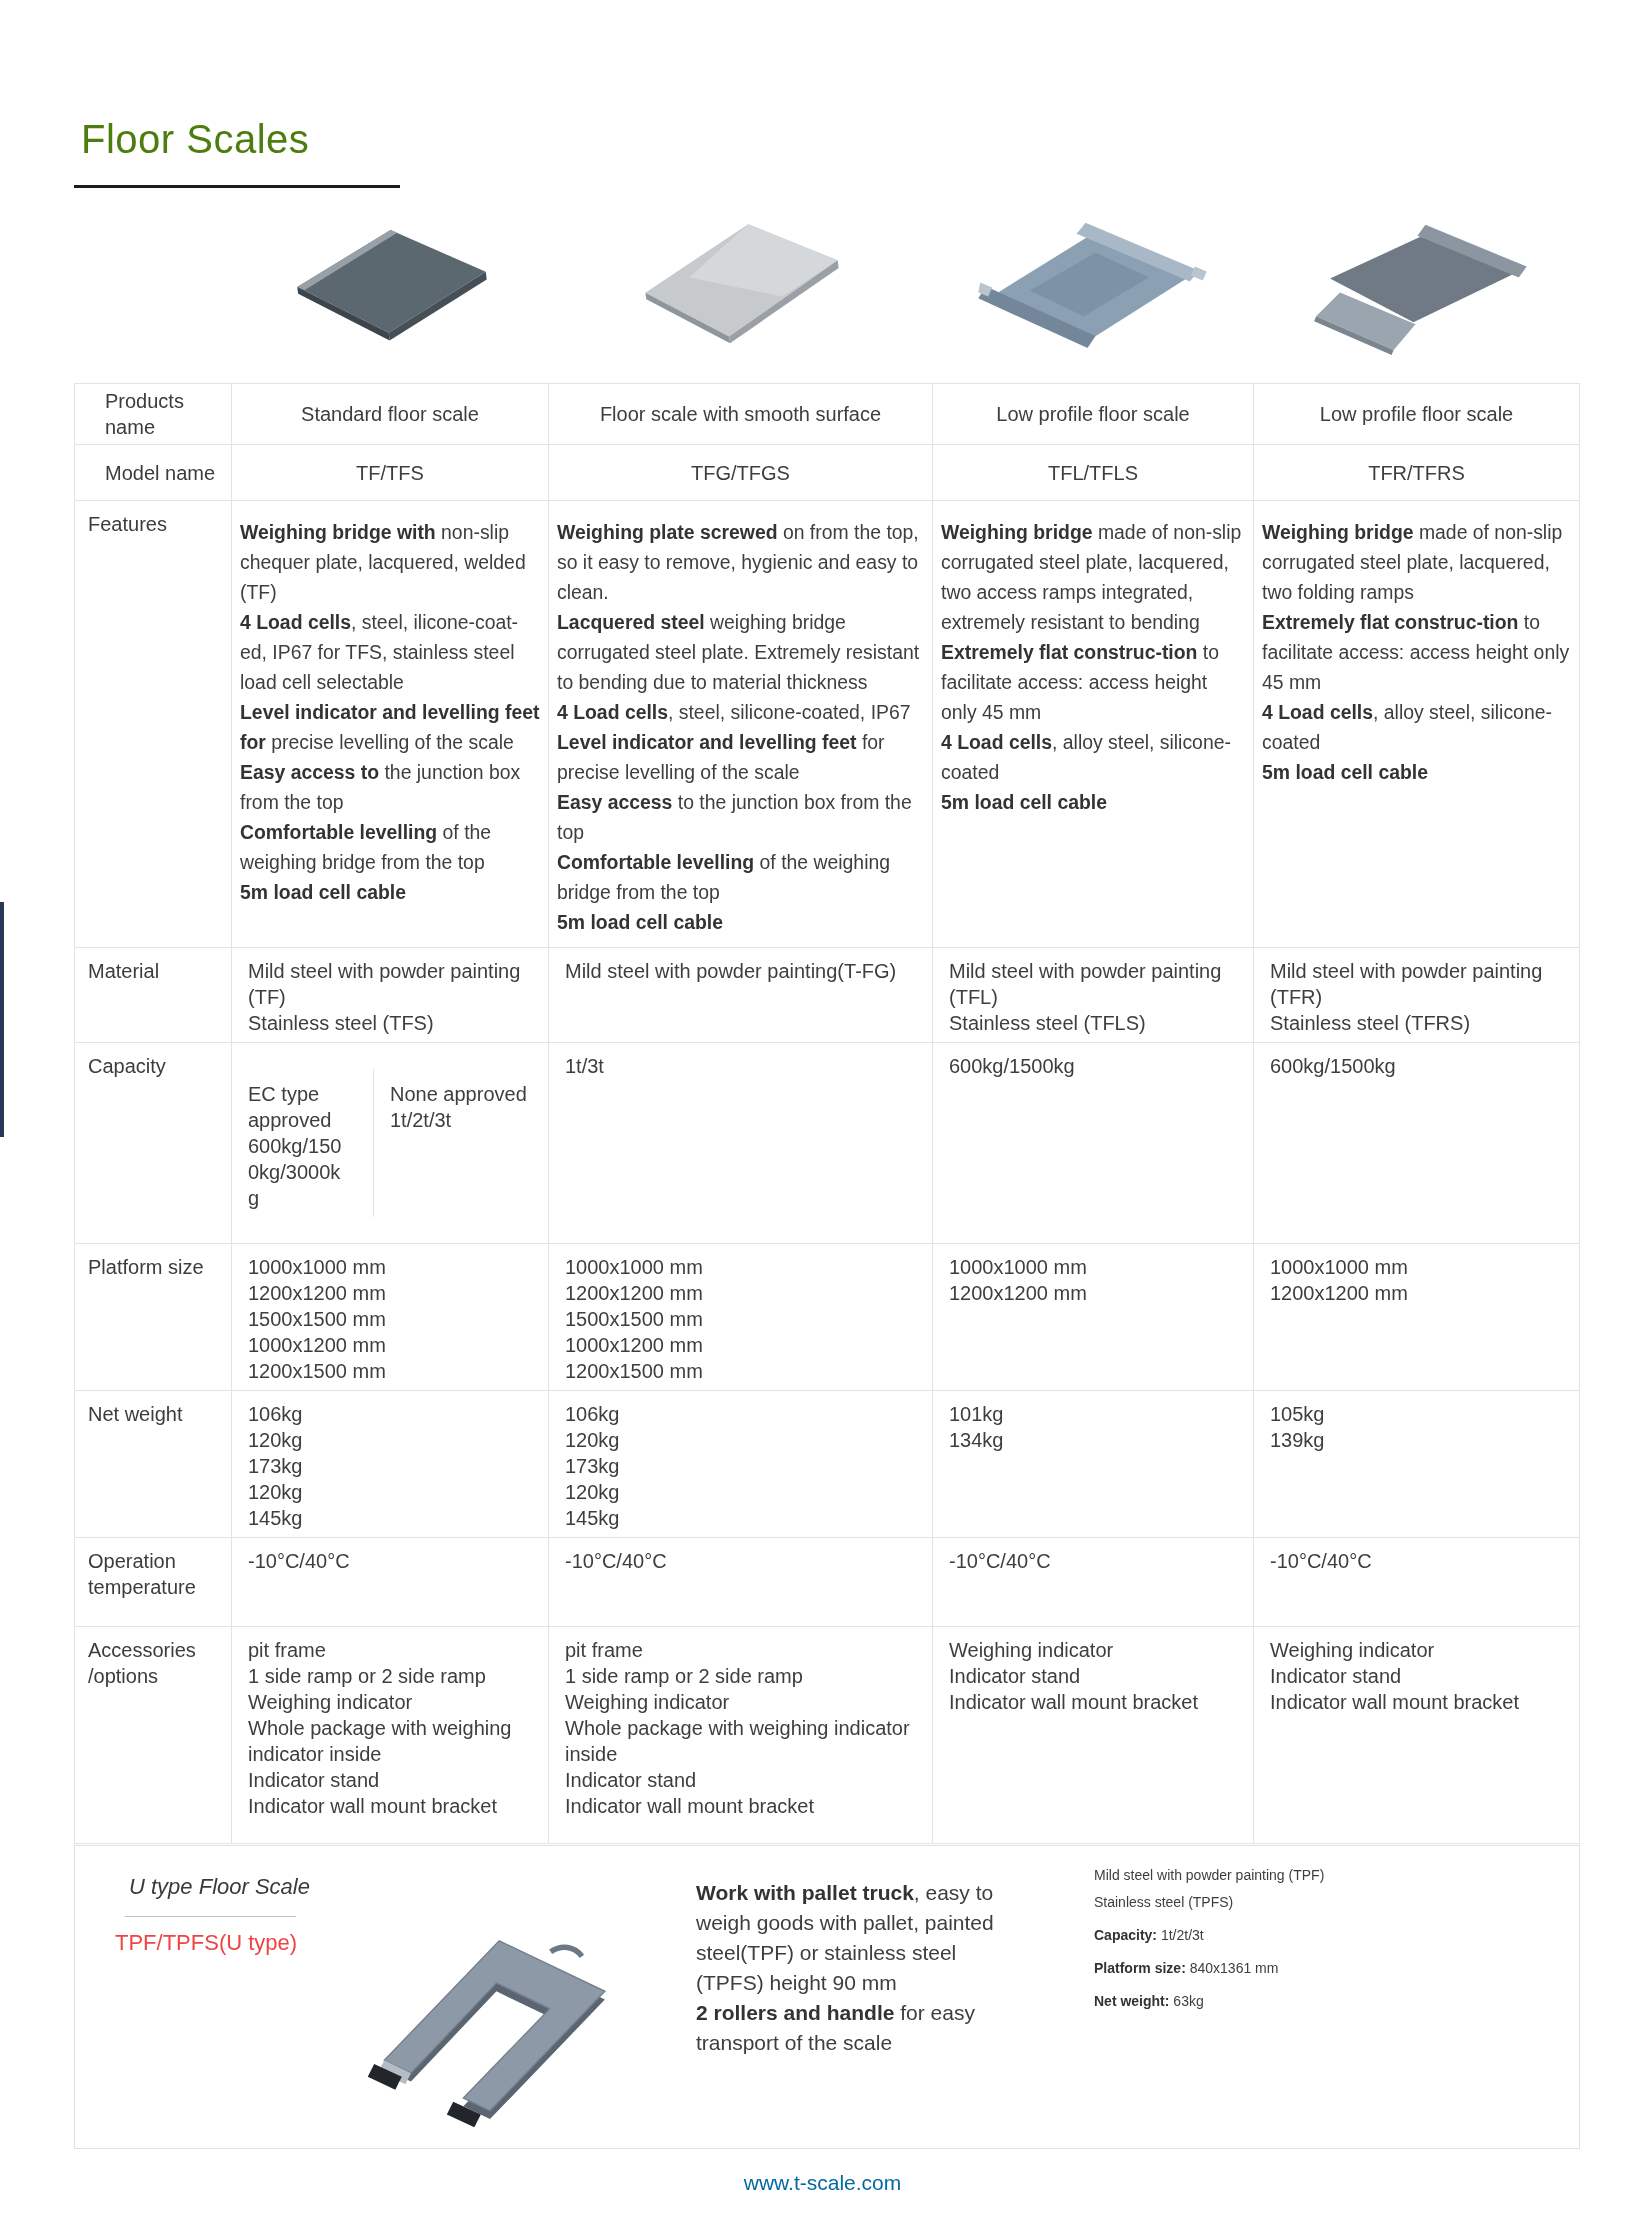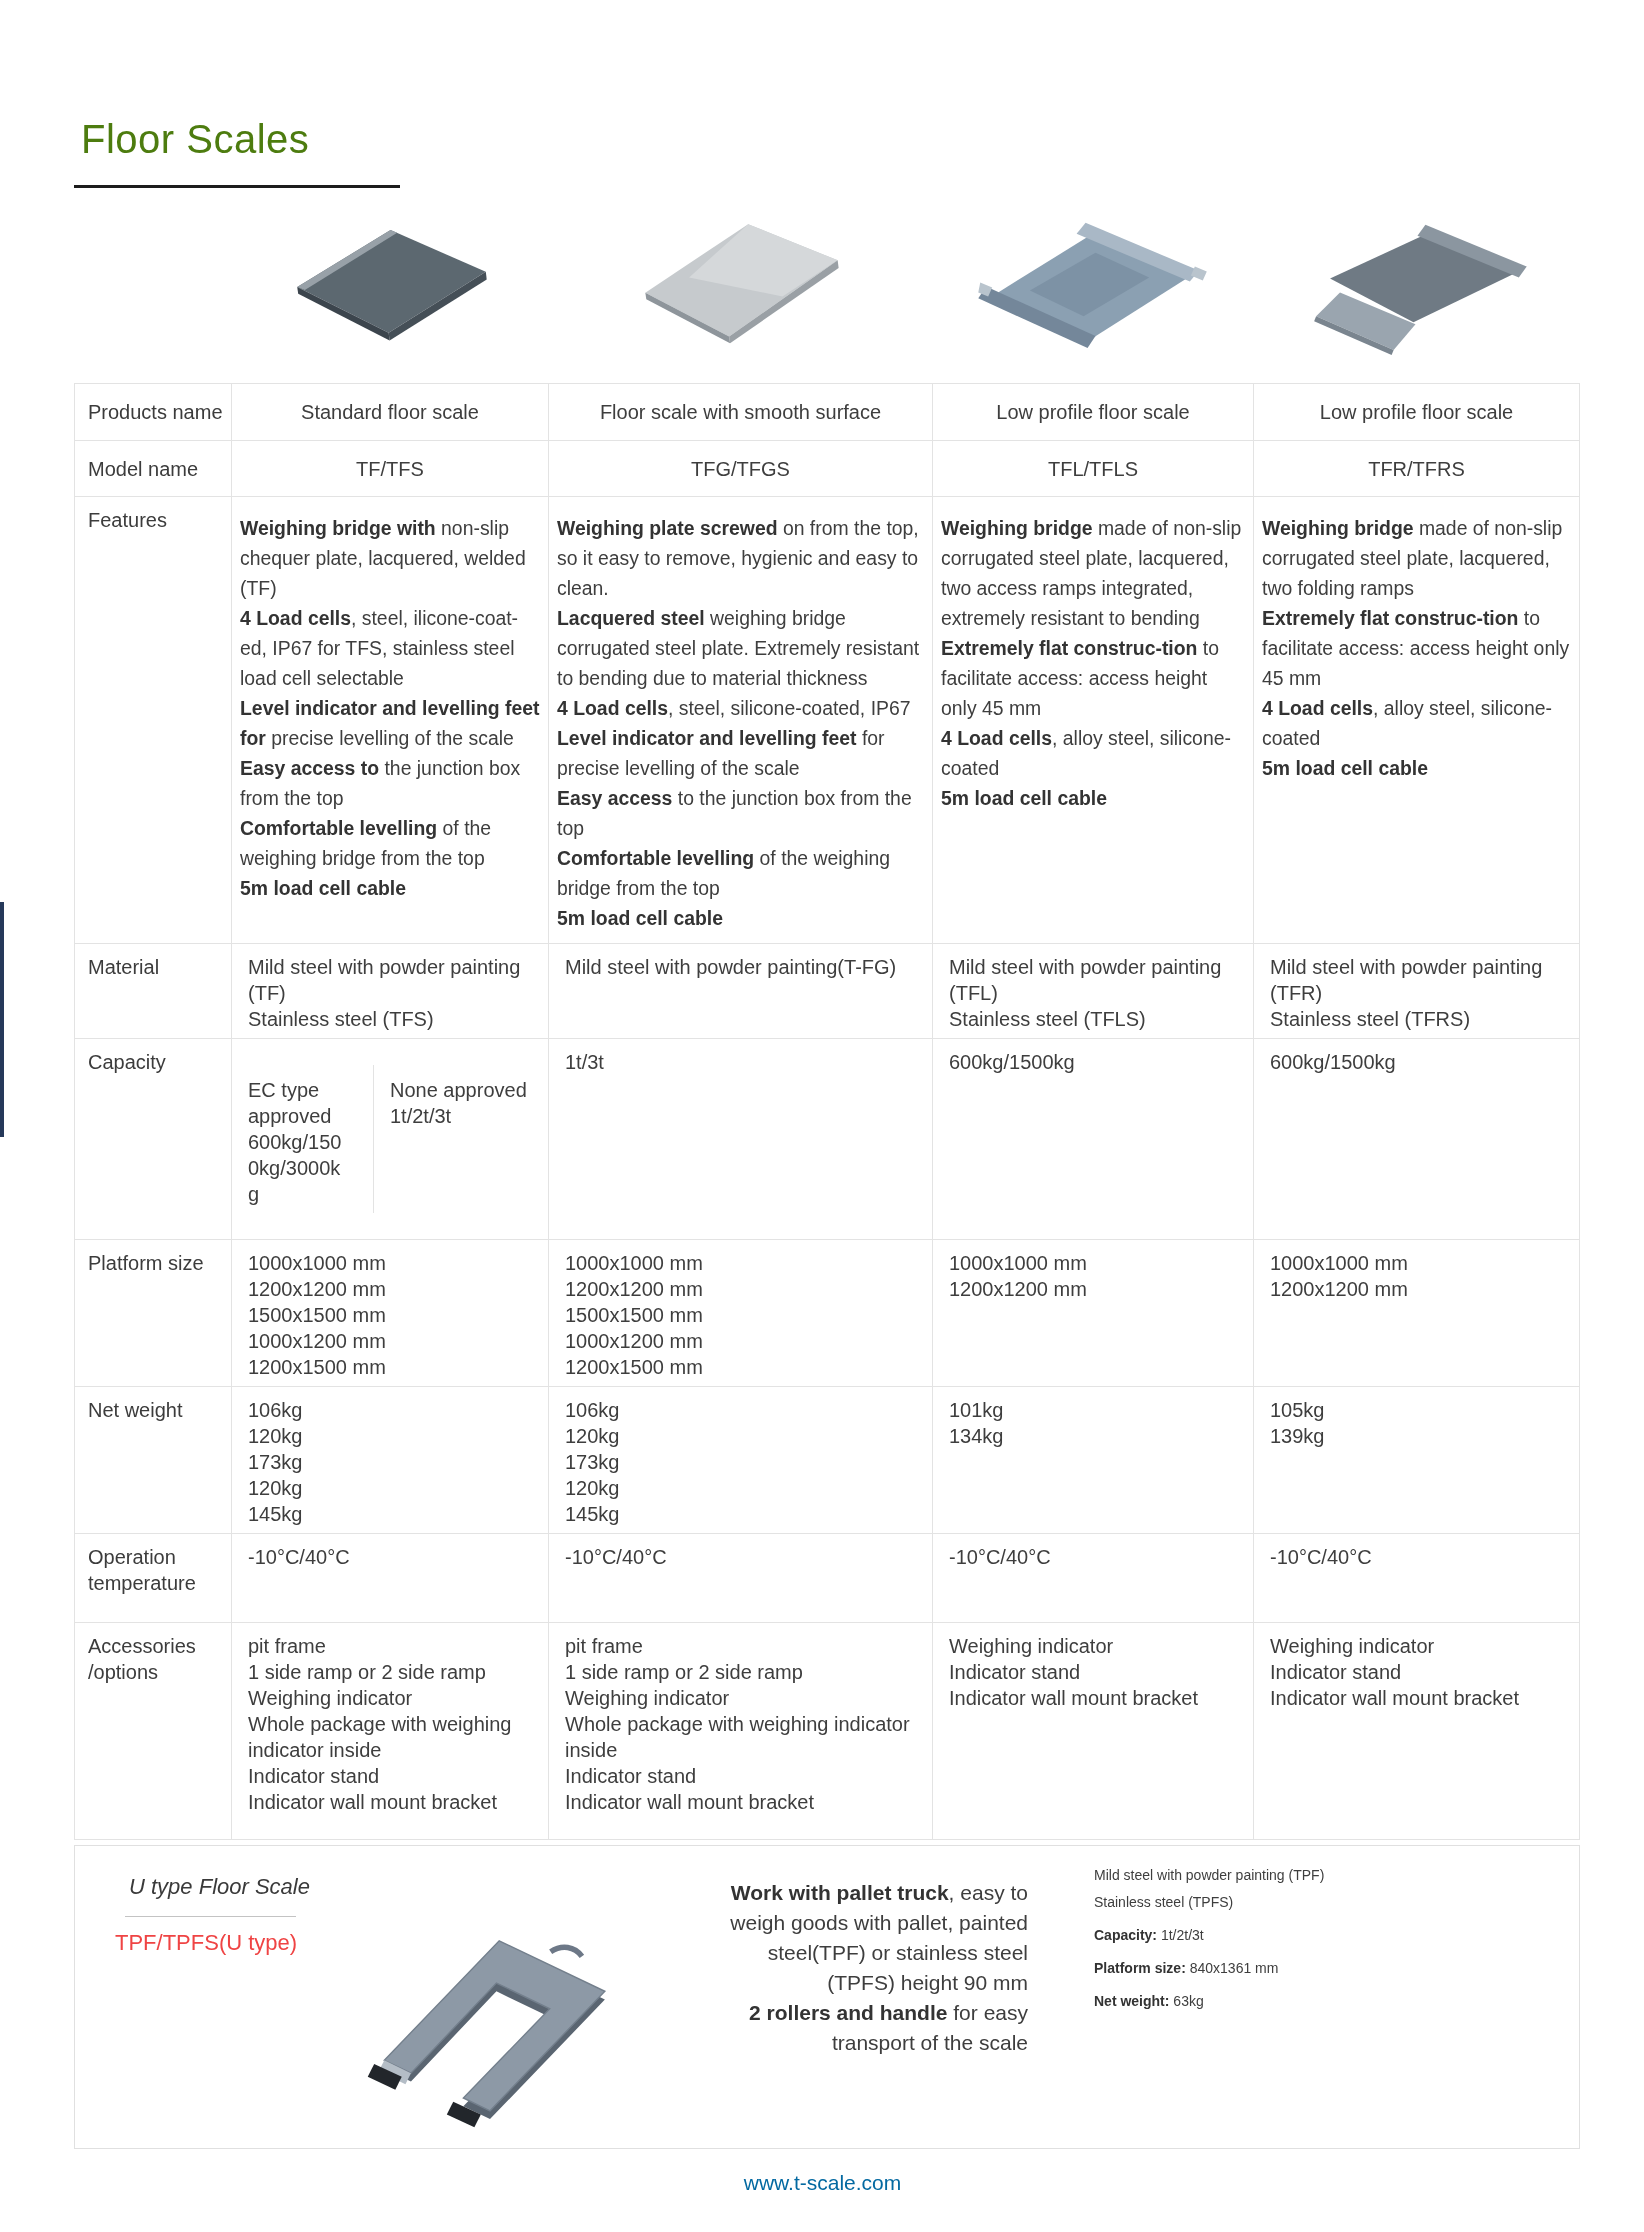--- a/index.html
+++ b/index.html
@@ -11,36 +11,36 @@
   .title{position:absolute;left:73px;top:109px;margin:8px;font-size:40px;font-weight:400;color:#4d7c0f;letter-spacing:0.5px;}
   .title-underline{position:absolute;left:74px;top:185px;width:326px;height:3px;background:#1c1c1c;}
   .photo{position:absolute;}
   .spec-table{
     position:absolute;left:74px;top:383px;width:1506px;
     border-collapse:collapse;table-layout:fixed;font-size:20px;line-height:26px;color:#3e3e3e;
   }
   .spec-table td{border:1px solid #e3e3e3;vertical-align:top;padding:10px 8px 6px 16px;white-space:pre-line;overflow:hidden;}
   .spec-table tr.ctr td{vertical-align:middle;text-align:center;padding:4px 6px;white-space:normal;}
   .spec-table td.lbl{padding:10px 4px 6px 13px;color:#3c3c3c;}
-  .spec-table tr.ctr td.lbl{text-align:left;padding-left:13px;}
+  .spec-table tr.ctr td.lbl{text-align:left;padding-left:30px;}
   .spec-table td.rich{padding:16px 8px 6px 8px;white-space:normal;font-size:19.4px;line-height:30px;}
   .spec-table tr.thin td{padding-top:4px;}
   .ri{white-space:pre-line;}
   b{font-weight:700;color:#333;}
   .cap-cell{padding:0 !important;}
   .cap-split{display:flex;height:100%;}
   .cap-split .cap{padding:12px 8px 6px 16px;white-space:pre-line;}
   .cap-split .cap.first{width:117px;border-right:1px solid #e3e3e3;flex:0 0 auto;}
   .cap-split .cap.second{flex:1 1 auto;}
   .ubox{position:absolute;left:74px;top:1845px;width:1506px;height:304px;border:1px solid #e0e0e0;box-sizing:border-box;}
   .u-title{position:absolute;left:54px;top:28px;font-size:22px;color:#3a3a3a;font-style:italic;}
   .u-underline{position:absolute;left:50px;top:70px;width:171px;height:1px;background:#c3c3c3;}
   .u-model{position:absolute;left:40px;top:84px;font-size:22px;color:#ef4444;}
   .u-photo{position:absolute;left:261px;top:58px;width:308px;height:239px;}
-  .u-feats{position:absolute;left:621px;top:32px;width:332px;font-size:21px;line-height:30px;text-align:right;}
+  .u-feats{position:absolute;left:621px;top:32px;width:332px;font-size:21px;line-height:30px;}
   .u-specs{position:absolute;left:1019px;top:16px;width:458px;font-size:14px;line-height:27px;}
   .u-specs .ri{margin-bottom:6px;}
   .footer{position:absolute;left:0;top:2171px;width:1645px;text-align:center;font-size:21px;color:#0369a1;}
 </style>
 </head>
 <body>
 
 <div class="page">
 
   <div class="edge-bar"></div>

